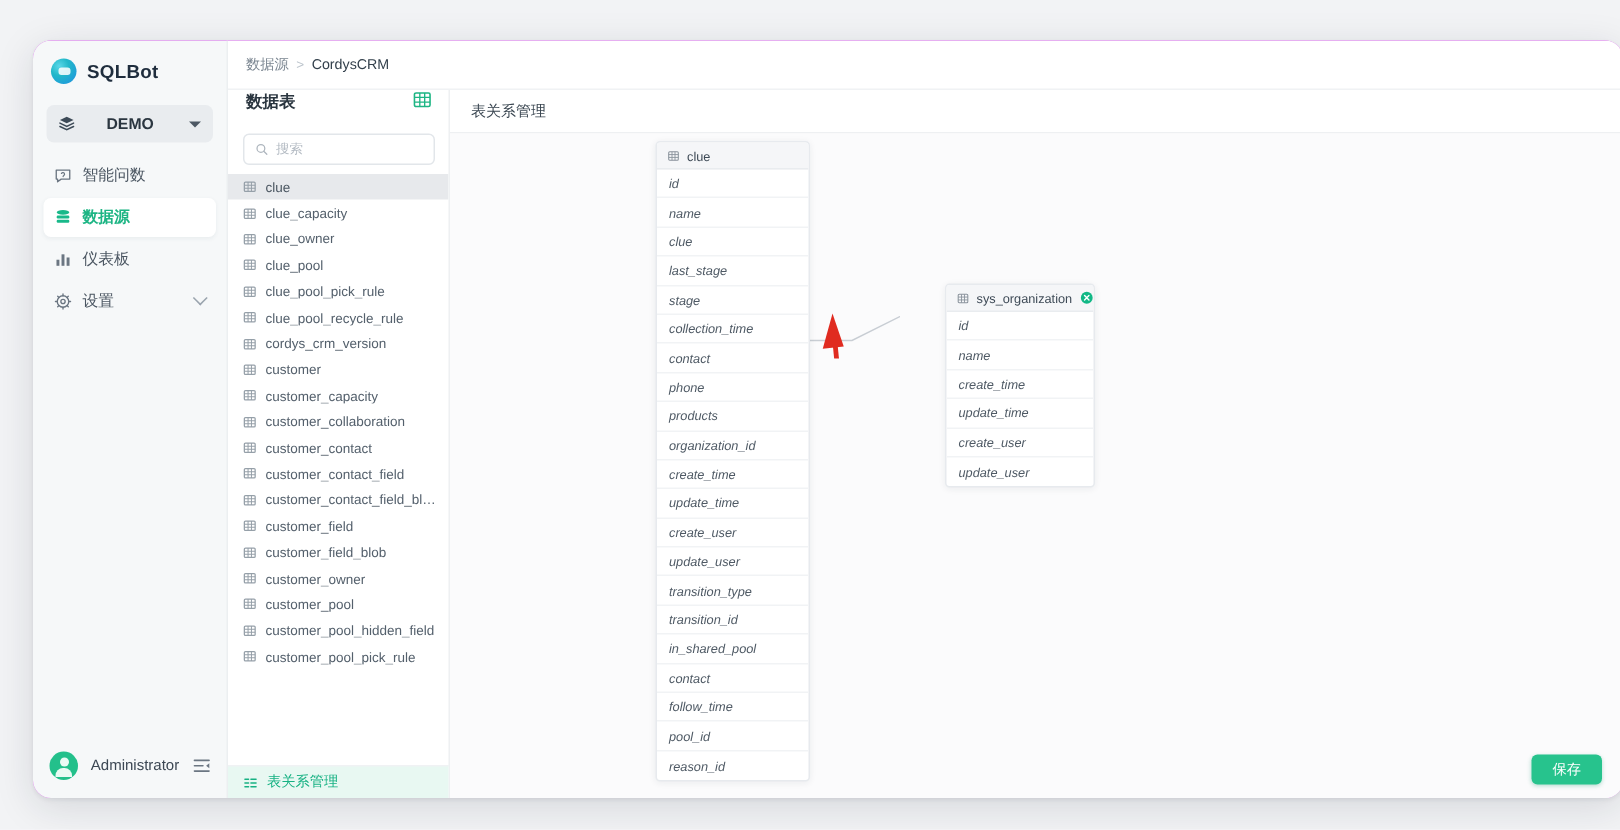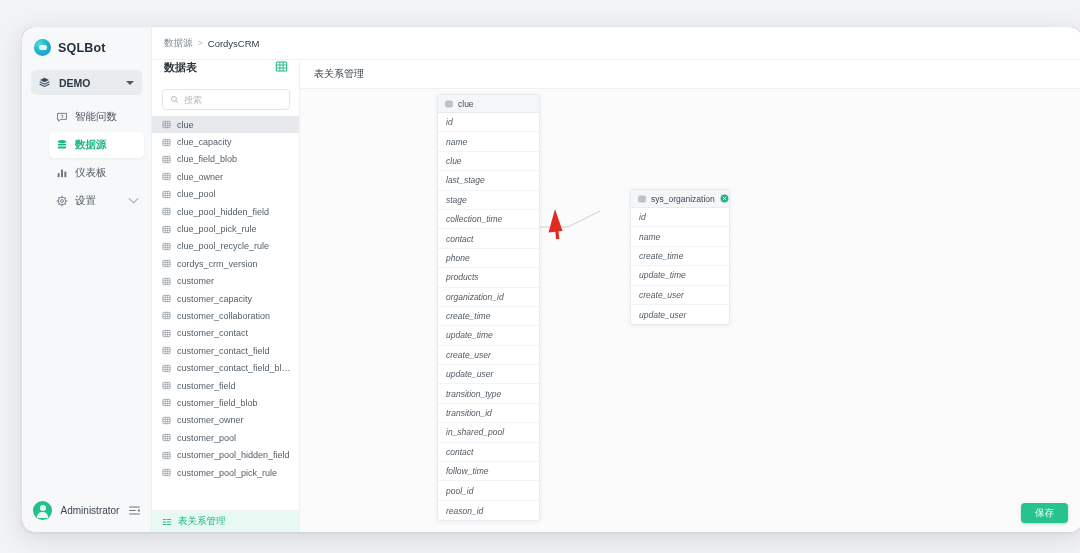--- a/index.html
+++ b/index.html
@@ -57,33 +57,33 @@
     font-size: 12.5px; font-weight: 600; color: #1f2d3d; letter-spacing: .2px;
   }
 
   .ds-select {
     margin: 3px 9px 9px 9px;
     height: 25px;
     background: #e9ecef;
     border-radius: 5px;
     display: flex; align-items: center;
     padding: 0 8px;
-    gap: 9px;
+    gap: 21px;
     cursor: pointer;
   }
   .ds-select .db-ico { width: 11px; height: 11px; flex: 0 0 11px; display:block; }
   .ds-label { font-size: 10.5px; color: #2b3640; font-weight: 600; flex: 1; }
   .caret-down {
     width: 0; height: 0;
     border-left: 4px solid transparent;
     border-right: 4px solid transparent;
     border-top: 4.5px solid #4d5864;
   }
 
-  .nav-list { padding: 0 7px; display: flex; flex-direction: column; gap: 2px; margin-left: 20px; }
+  .nav-list { padding: 0 7px; display: flex; flex-direction: column; gap: 2px; }
   .nav-item {
     height: 26px;
     display: flex; align-items: center; gap: 7px;
     padding: 0 7px;
     border-radius: 5px;
     font-size: 10.5px;
     color: #4a5561;
     cursor: pointer;
     position: relative;
   }
@@ -164,21 +164,21 @@
     border: 1px solid #e2e6ea;
     border-radius: 4px;
     display: flex; align-items: center;
     padding: 0 7px; gap: 5px;
     background: #fff;
   }
   .search-ico { width: 9px; height: 9px; flex: 0 0 9px; display:block; }
   .search-input {
     border: 0; outline: 0; width: 100%;
     font-size: 9px; color: #5a6570;
-    font-family: Liberation Sans, sans-serif; background: transparent;
+    font-family: Liberation Mono, monospace; background: transparent;
   }
   .search-input::placeholder { color: #b5bcc4; }
 
   .table-list {
     flex: 1; overflow: hidden; min-height: 0;
     padding-bottom: 2px;
   }
   .tbl-item {
     height: 17.4px;
     display: flex; align-items: center;
@@ -385,42 +385,28 @@
                   <rect x="1.6" y="2.4" width="12.8" height="11.2" rx="1.3" fill="none" stroke="#96a0a9" stroke-width="1.5"></rect>
                   <path d="M1.6 6.1h12.8M1.6 9.9h12.8M6 2.4v11.2M10 2.4v11.2" stroke="#96a0a9" stroke-width="1.2"></path>
                 </svg>
                 <span class="tbl-name">clue_capacity</span>
               </div>
               <div class="tbl-item">
                 <svg class="tbl-ico" viewBox="0 0 16 16">
                   <rect x="1.6" y="2.4" width="12.8" height="11.2" rx="1.3" fill="none" stroke="#96a0a9" stroke-width="1.5"></rect>
                   <path d="M1.6 6.1h12.8M1.6 9.9h12.8M6 2.4v11.2M10 2.4v11.2" stroke="#96a0a9" stroke-width="1.2"></path>
                 </svg>
-                <span class="tbl-name">clue_field_blob</span>
-              </div>
-              <div class="tbl-item">
-                <svg class="tbl-ico" viewBox="0 0 16 16">
-                  <rect x="1.6" y="2.4" width="12.8" height="11.2" rx="1.3" fill="none" stroke="#96a0a9" stroke-width="1.5"></rect>
-                  <path d="M1.6 6.1h12.8M1.6 9.9h12.8M6 2.4v11.2M10 2.4v11.2" stroke="#96a0a9" stroke-width="1.2"></path>
-                </svg>
                 <span class="tbl-name">clue_owner</span>
               </div>
               <div class="tbl-item">
                 <svg class="tbl-ico" viewBox="0 0 16 16">
                   <rect x="1.6" y="2.4" width="12.8" height="11.2" rx="1.3" fill="none" stroke="#96a0a9" stroke-width="1.5"></rect>
                   <path d="M1.6 6.1h12.8M1.6 9.9h12.8M6 2.4v11.2M10 2.4v11.2" stroke="#96a0a9" stroke-width="1.2"></path>
                 </svg>
                 <span class="tbl-name">clue_pool</span>
-              </div>
-              <div class="tbl-item">
-                <svg class="tbl-ico" viewBox="0 0 16 16">
-                  <rect x="1.6" y="2.4" width="12.8" height="11.2" rx="1.3" fill="none" stroke="#96a0a9" stroke-width="1.5"></rect>
-                  <path d="M1.6 6.1h12.8M1.6 9.9h12.8M6 2.4v11.2M10 2.4v11.2" stroke="#96a0a9" stroke-width="1.2"></path>
-                </svg>
-                <span class="tbl-name">clue_pool_hidden_field</span>
               </div>
               <div class="tbl-item">
                 <svg class="tbl-ico" viewBox="0 0 16 16">
                   <rect x="1.6" y="2.4" width="12.8" height="11.2" rx="1.3" fill="none" stroke="#96a0a9" stroke-width="1.5"></rect>
                   <path d="M1.6 6.1h12.8M1.6 9.9h12.8M6 2.4v11.2M10 2.4v11.2" stroke="#96a0a9" stroke-width="1.2"></path>
                 </svg>
                 <span class="tbl-name">clue_pool_pick_rule</span>
               </div>
               <div class="tbl-item">
                 <svg class="tbl-ico" viewBox="0 0 16 16">

